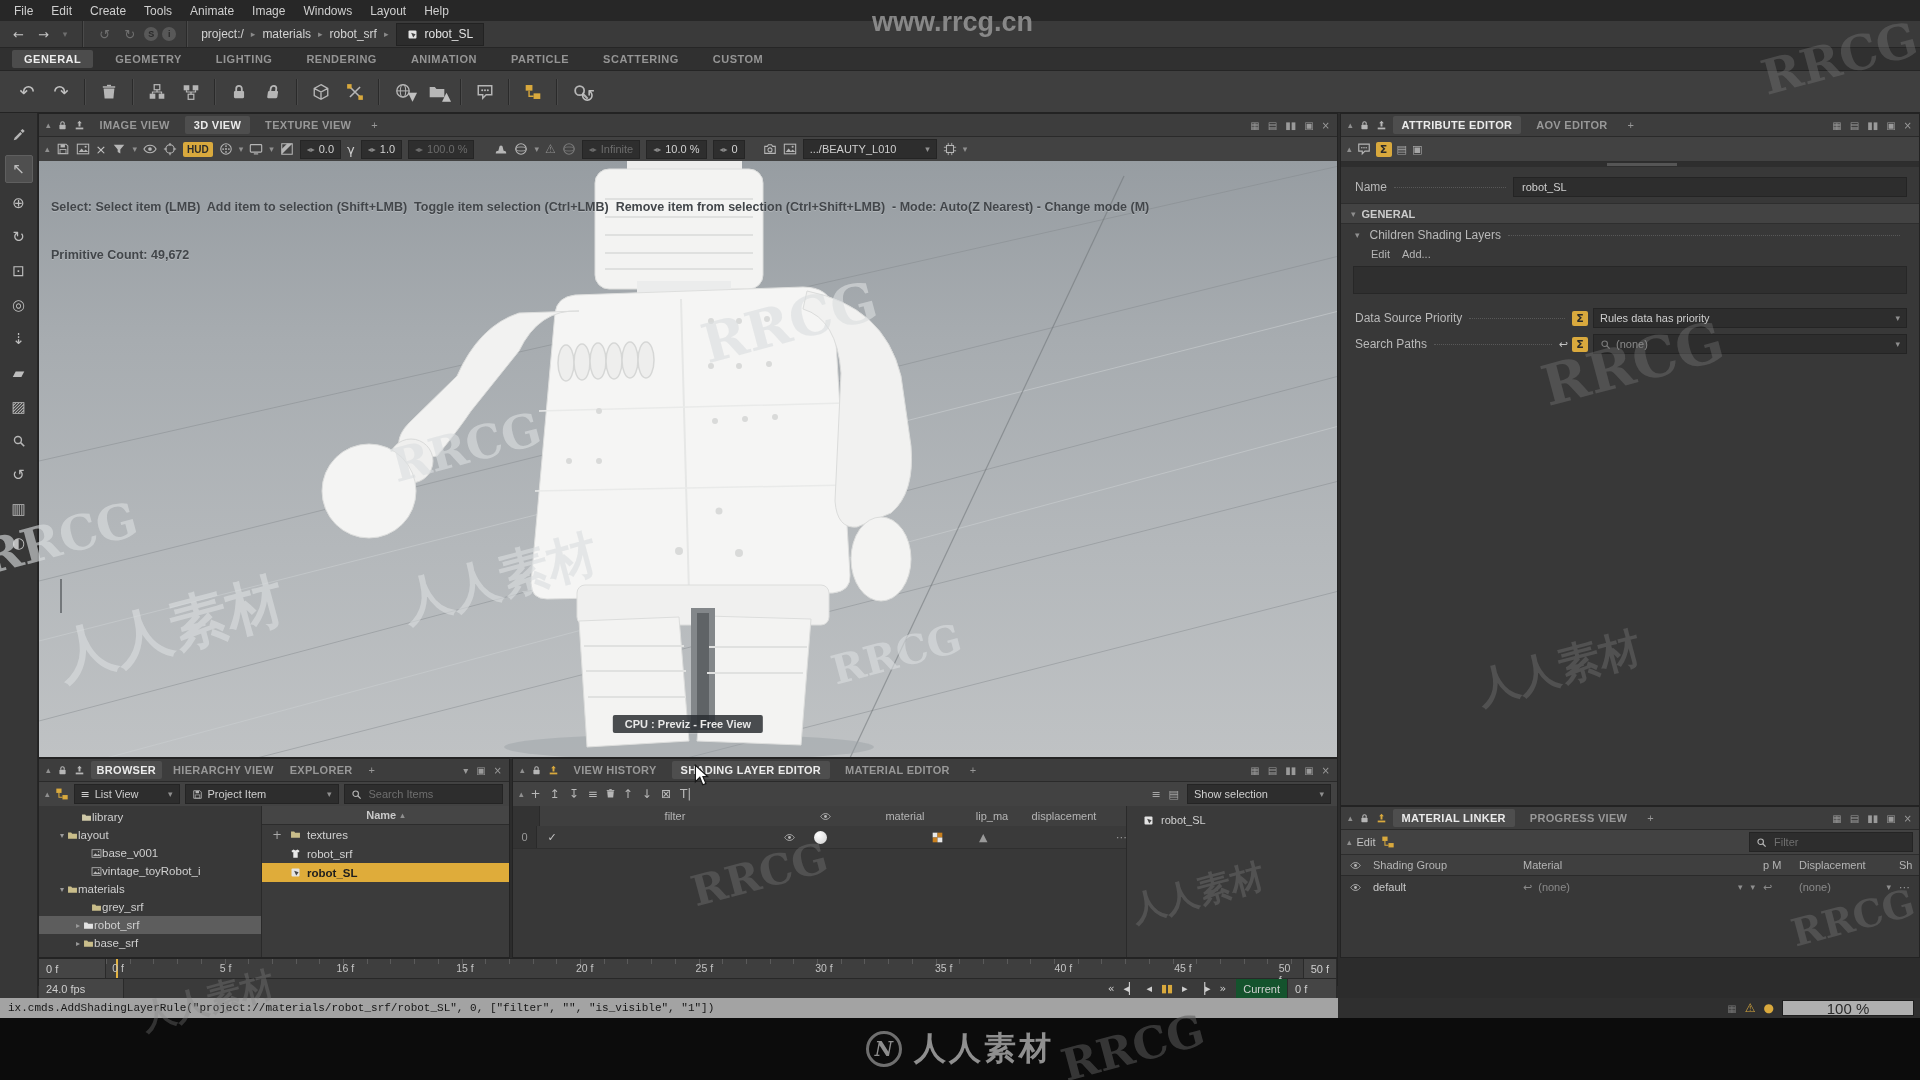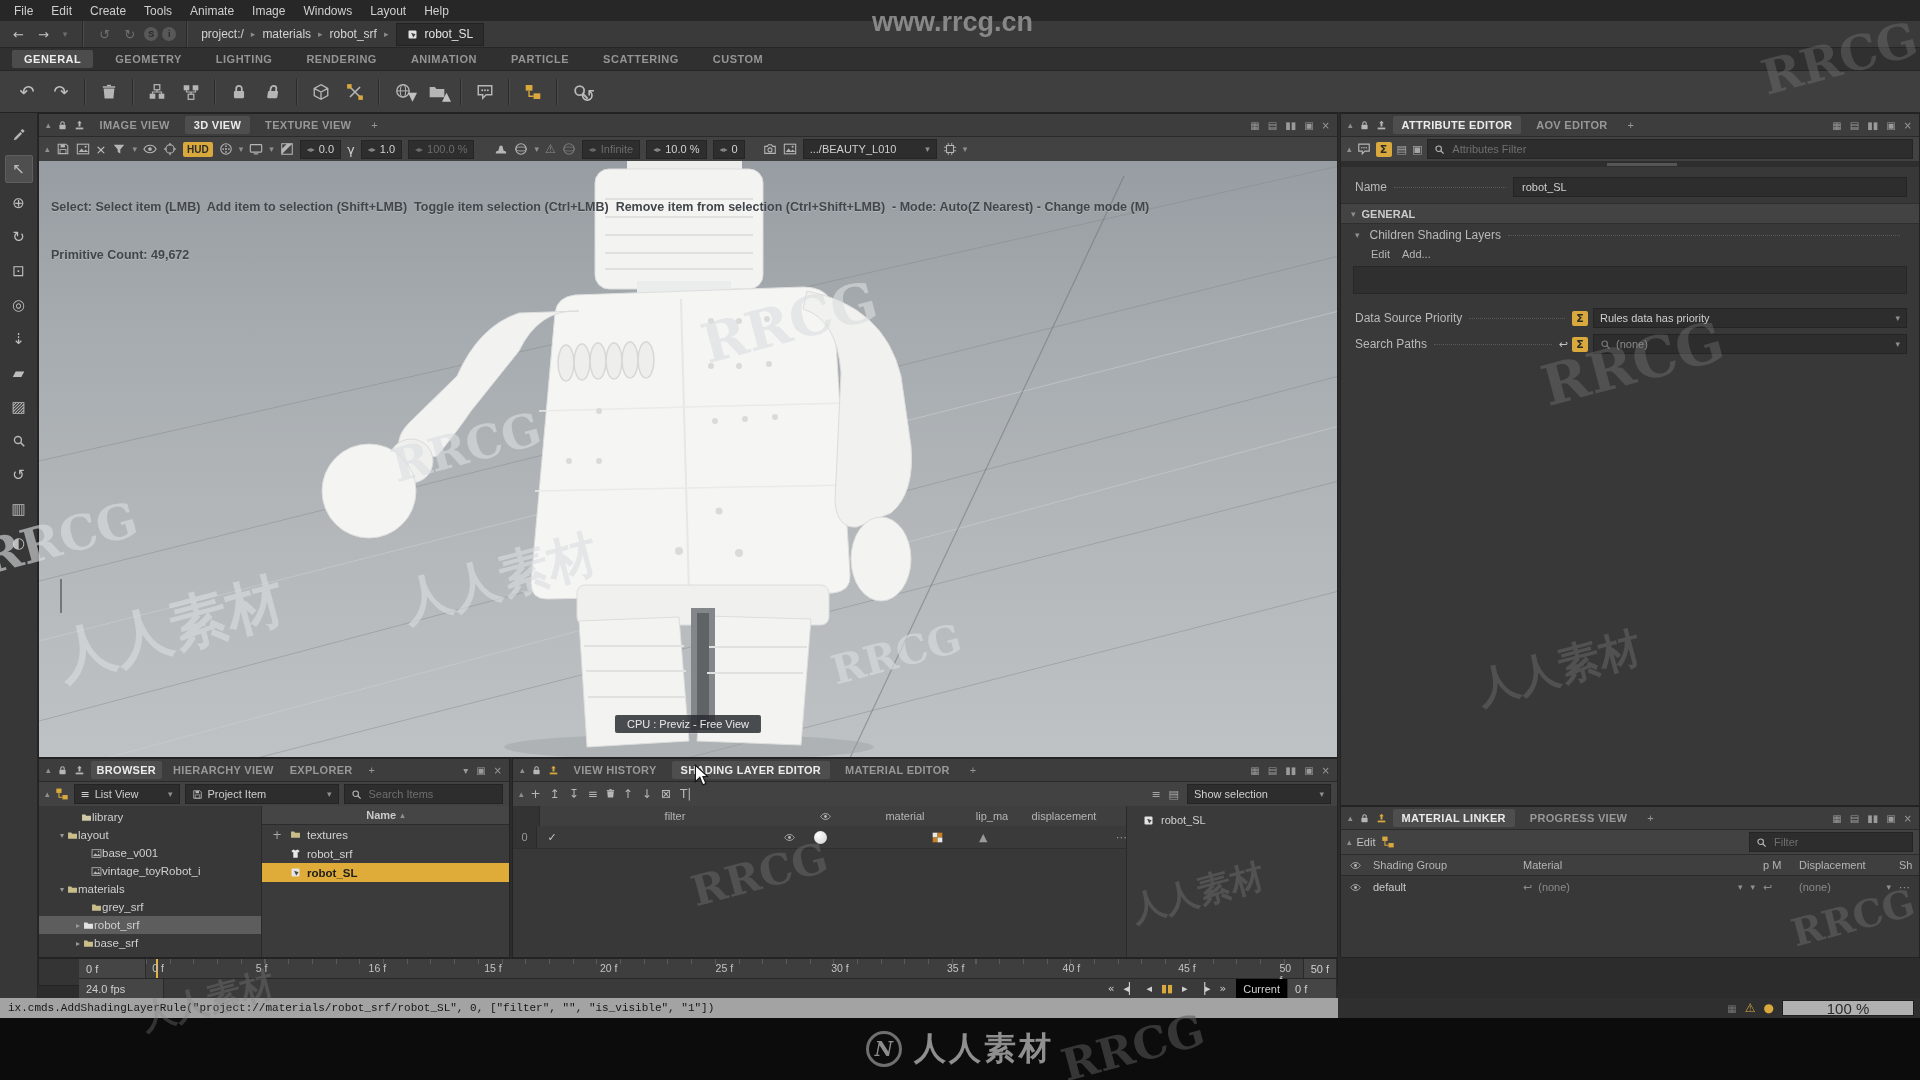--- a/index.html
+++ b/index.html
@@ -69,21 +69,21 @@
   .vslider{display:flex;align-items:center;gap:4px;background:#2e2e2e;border:1px solid #252525;
            height:17px;padding:0 6px;color:#d2d2d2;font-size:11px;}
   .vslider .drag{font-size:8px;color:#8a8a8a;}
   .vslider.dim,.vslider.dim .drag{color:#6c6c6c;}
   .hudchip{background:#d9a93d;color:#2b2b2b;font-weight:bold;font-size:10px;padding:2px 4px;border-radius:2px;}
   .canvas{position:absolute;left:0;top:47px;right:0;bottom:0;
           background:linear-gradient(180deg,#979da2 0%,#a7acb0 30%,#b4b8bb 65%,#bfc2c4 100%);overflow:hidden;}
   .ovl{position:absolute;left:12px;top:6px;color:#42464a;font-weight:bold;font-size:12.5px;line-height:16px;
        text-shadow:0 1px 0 rgba(255,255,255,.22);white-space:pre;}
   .cpulbl{position:absolute;left:50%;transform:translateX(-50%);bottom:24px;background:rgba(42,46,50,.85);
-          color:#e8e8e8;font-size:11px;font-weight:normal;padding:3px 12px;border-radius:2px;}
+          color:#e8e8e8;font-size:11px;font-weight:bold;padding:3px 12px;border-radius:2px;}
   
   .ae{left:1340px;top:113px;width:580px;height:693px;}
   .aename{display:flex;align-items:center;padding:10px 12px 6px 14px;}
   .aelabel{color:#b9b9b9;font-size:12px;white-space:nowrap;}
   .aesect{height:19px;background:#434343;border-top:1px solid #2e2e2e;border-bottom:1px solid #2e2e2e;
           display:flex;align-items:center;gap:6px;padding:0 10px;font-weight:bold;color:#cccccc;}
   .aerow{display:flex;align-items:center;padding:4px 12px 2px 14px;}
   .aewell{margin:4px 12px;height:26px;background:#2f2f2f;border:1px solid #272727;}
   .linkbtn{color:#b5b5b5;margin-right:12px;}
   .scrollstrip{height:5px;background:#2e2e2e;position:relative;}
@@ -116,21 +116,21 @@
           display:flex;align-items:center;justify-content:center;color:#9a9a9a;}
   .swatch{width:13px;height:13px;border-radius:50%;background:radial-gradient(circle at 35% 30%,#fff,#cfcfcf);}
   
   .ml{left:1340px;top:806px;width:580px;height:152px;}
   .mlhead{height:20px;background:#3f3f3f;border-bottom:1px solid #2a2a2a;display:flex;
           align-items:center;color:#b5b5b5;}
   .mlrow{height:22px;display:flex;align-items:center;color:#c9c9c9;}
   .mlc{box-sizing:border-box;padding:0 4px;display:flex;align-items:center;gap:6px;}
   .dimtx{color:#8a8a8a;}
   
-  .tl{left:38px;top:958px;width:1300px;height:28px;background:#343434;border:1px solid #232323;box-sizing:border-box;padding-left:40px;}
+  .tl{left:38px;top:958px;width:1300px;height:28px;background:#343434;border:1px solid #232323;box-sizing:border-box;}
   .tlrow{height:19px;display:flex;align-items:stretch;border-bottom:1px solid #282828;position:relative;}
   .tlbox{background:#454545;border-right:1px solid #2a2a2a;display:flex;align-items:center;
          padding:0 7px;color:#cfcfcf;font-size:11px;white-space:nowrap;}
   .ruler{flex:1;position:relative;background:#3e3e3e;
          background-image:repeating-linear-gradient(90deg,#5a5a5a 0 1px,transparent 1px 23.7px);
          background-size:100% 5px;background-repeat:no-repeat;}
   .tick{position:absolute;top:3px;transform:translateX(-50%);color:#c4c4c4;font-size:10.5px;}
   .ph{position:absolute;left:10px;top:0;width:2px;height:19px;background:#e3b341;}
   .track{flex:1;background:#3a3a3a;}
   .transport{display:flex;align-items:center;gap:9px;color:#cfcfcf;background:#3a3a3a;
@@ -648,26 +648,20 @@
     </span>
   </div>
   <div class="toolrow">
     <span class="colps glyph">▴</span>
     <svg class="i">
           <use href="#sy-chat"></use>
         </svg>
     <span class="chip-sigma glyph">Σ</span>
     <span class="glyph" style="color:#a5a5a5">▤</span>
     <span class="glyph" style="color:#a5a5a5">▣</span>
-    <span class="field" style="flex:1">
-      <svg class="i sm">
-            <use href="#sy-search"></use>
-          </svg>
-      <input placeholder="Attributes Filter" style="">
-    </span>
   </div>
   <div class="scrollstrip">
         <span class="hnd"></span>
       </div>
   <div class="aename">
     <span class="aelabel">Name</span>
     <span class="lead"></span>
     <span class="field" style="width:380px">
       <input value="robot_SL" style="">
     </span>
@@ -1024,21 +1018,21 @@
     <div class="track"></div>
     <div class="transport glyph">
       <span>«</span>
       <span>◂▏</span>
       <span>◂</span>
       <span style="color:#d9a93d">▮▮</span>
       <span>▸</span>
       <span>▕▸</span>
       <span>»</span>
     </div>
-    <div class="tlbox" style="background:#000000">Current</div>
+    <div class="tlbox" style="background:#14532d">Current</div>
     <div class="tlbox" style="width:34px">0 f</div>
   </div>
 </div>
 
 <div class="abs sb">
   <div class="sbleft">ix.cmds.AddShadingLayerRule("project://materials/robot_srf/robot_SL", 0, ["filter", "", "is_visible", "1"])</div>
   <div class="sbright">
     <span class="glyph" style="color:#777;font-size:10px">▦</span>
     <span class="glyph" style="color:#d9a93d;font-size:12px">⚠</span>
     <span class="glyph" style="color:#d9a93d;font-size:12px">●</span>

